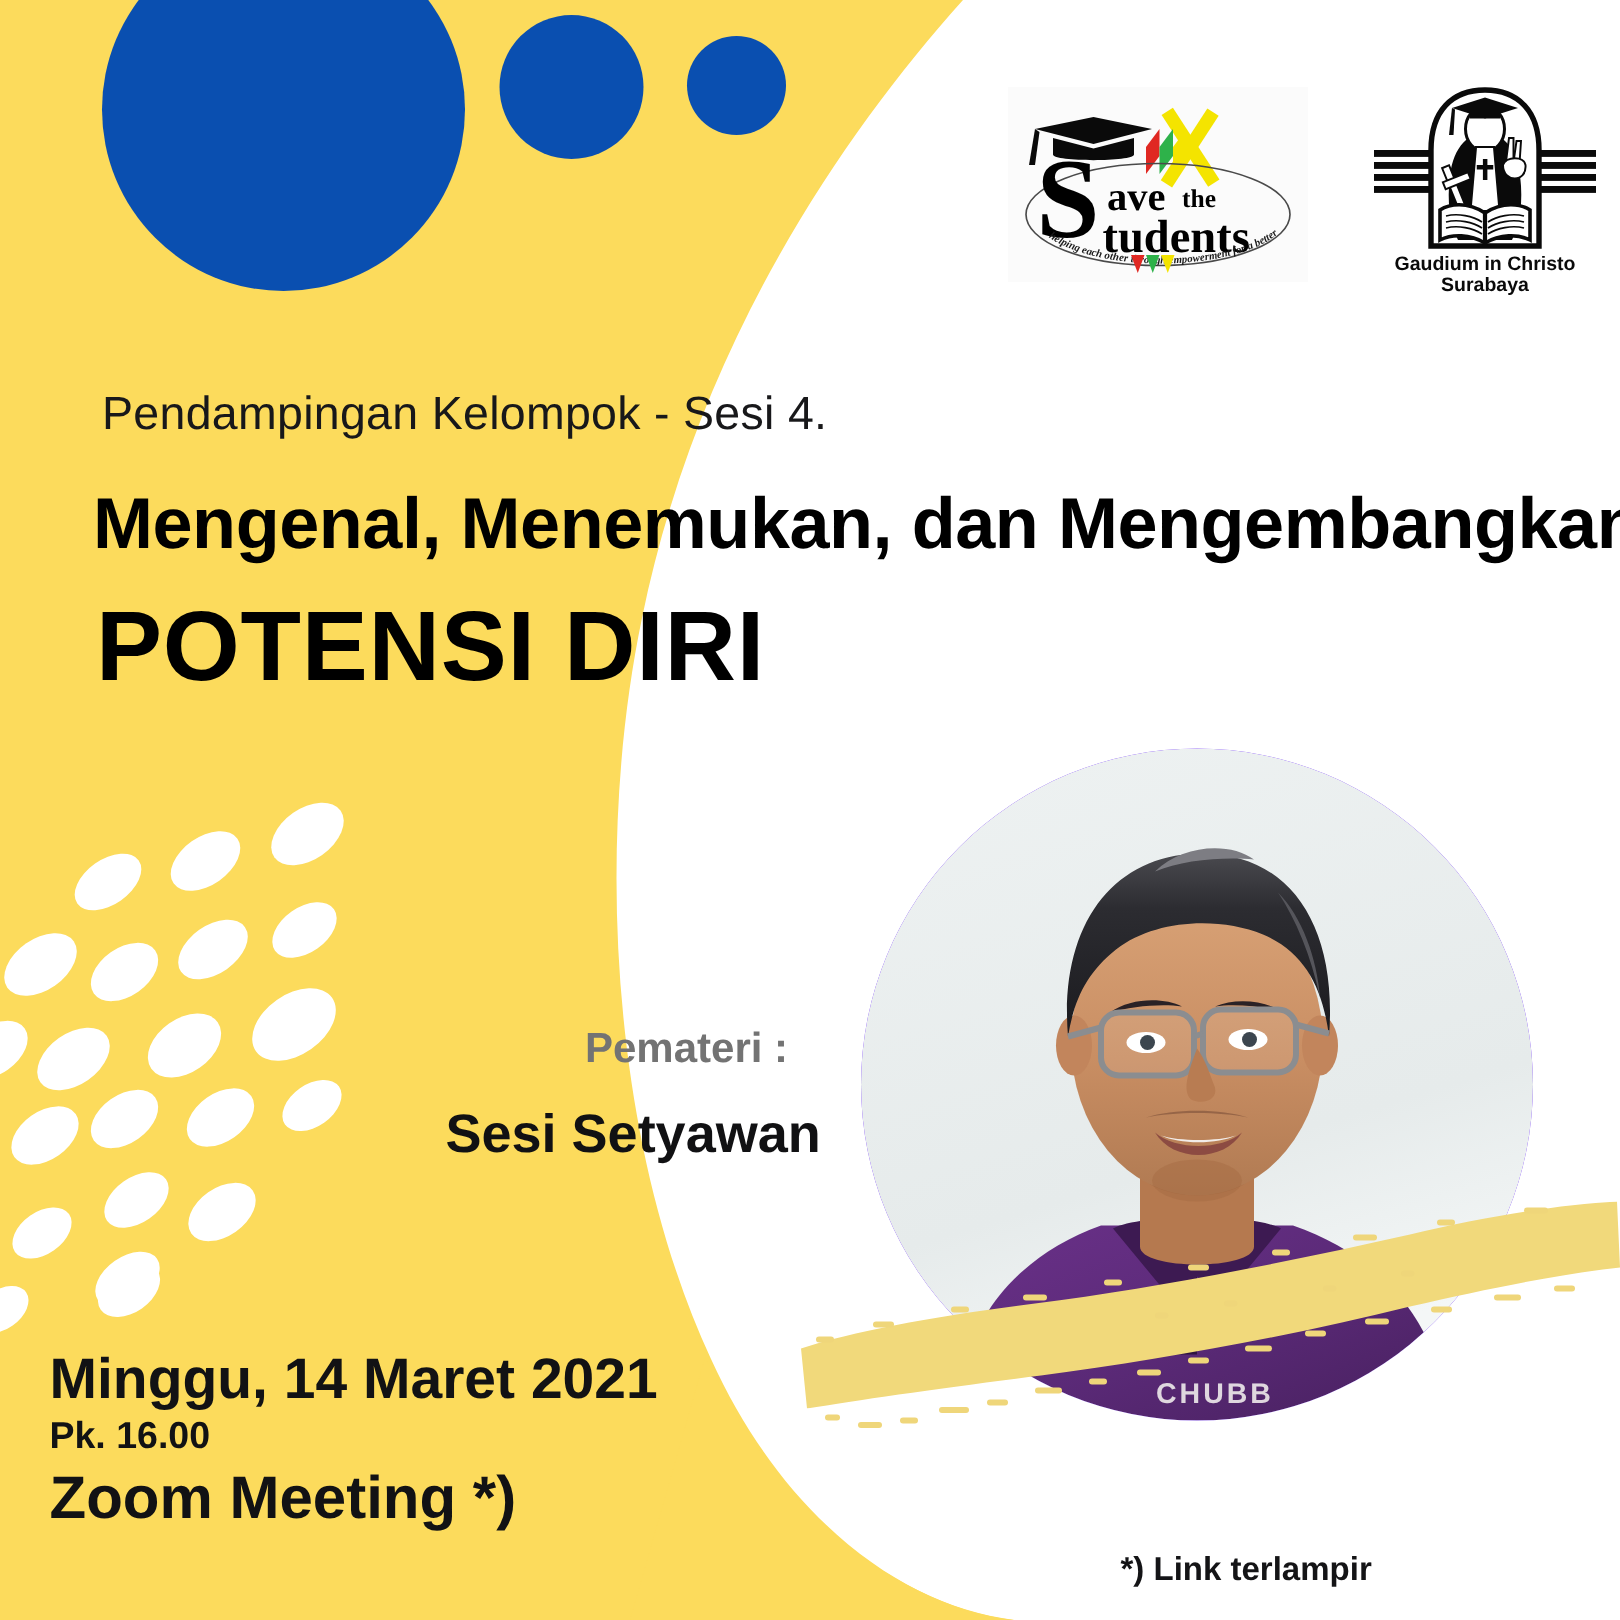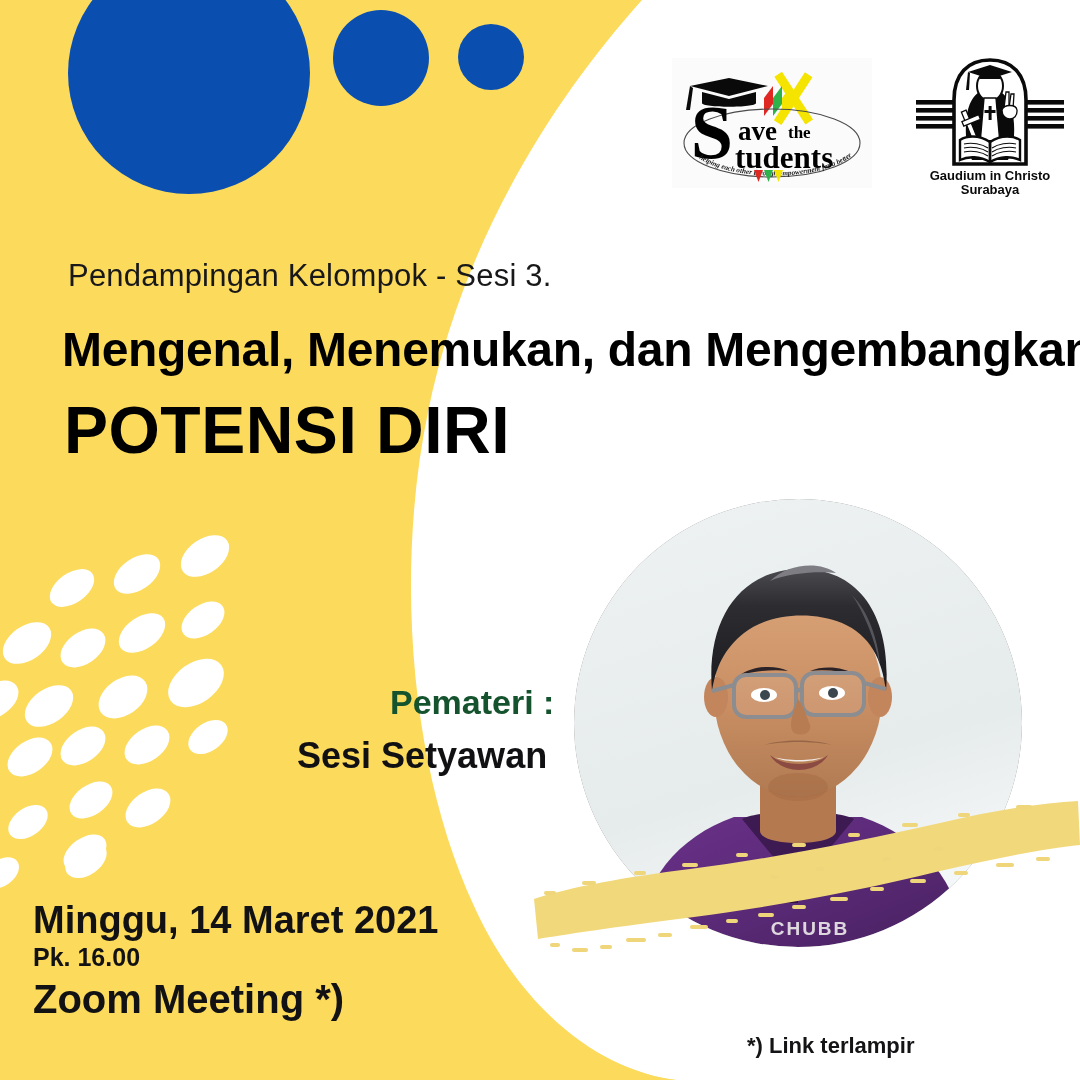--- a/index.html
+++ b/index.html
@@ -38,21 +38,21 @@
   }
   .title-big {
     position:absolute; left:64px; top:392px;
     font-size:66px; font-weight:700; color:#000000;
     letter-spacing:.5px; white-space:nowrap;
   }
 
   
   .speaker-label {
     position:absolute; left:390px; top:683px;
-    font-size:34px; font-weight:700; color:#14532d;
+    font-size:28px; font-weight:700; color:#737373;
     white-space:nowrap;
   }
   .speaker-name {
     position:absolute; left:297px; top:735px;
     font-size:36px; font-weight:700; color:#111113;
     white-space:nowrap;
   }
 
   
   .sched { position:absolute; left:33px; top:898px; }
@@ -70,21 +70,21 @@
   }
   .footnote {
     position:absolute; left:747px; top:1033px;
     font-size:22px; font-weight:700; color:#141416;
     white-space:nowrap;
   }
 
   
   .photo-wrap {
     position:absolute; left:574px; top:499px; width:448px; height:448px;
-    border-radius:50%; overflow:hidden; background:#a3a3a3;
+    border-radius:50%; overflow:hidden; background:#8b5cf6;
   }
   .photo-svg { width:448px; height:448px; display:block; }
 
   
   .brush { position:absolute; left:530px; top:775px; width:550px; height:190px; }
 </style>
 </head>
 <body>
 
 <div id="poster">
@@ -254,21 +254,21 @@
           </g>
           <rect x="82.6" y="92" width="2.8" height="24" fill="#0a0a0a"></rect>
         </g>
 
         <text x="84" y="132" text-anchor="middle" font-family="'Liberation Sans',sans-serif" font-size="13" font-weight="700" fill="#0a0a0a">Gaudium in Christo</text>
         <text x="84" y="146" text-anchor="middle" font-family="'Liberation Sans',sans-serif" font-size="13" font-weight="700" fill="#0a0a0a">Surabaya</text>
       </svg>
     </div>
   </div>
 
-  <div class="subheading">Pendampingan Kelompok - Sesi 3.</div>
+  <div class="subheading">Pendampingan Kelompok - Sesi 4.</div>
   <div class="title-line">Mengenal, Menemukan, dan Mengembangkan</div>
   <div class="title-big">POTENSI DIRI</div>
 
   <div class="photo-wrap">
     <svg class="photo-svg" viewBox="0 0 448 448">
       <defs>
         <clipPath id="photoClip">
             <circle cx="224" cy="224" r="224"></circle>
           </clipPath>
         <linearGradient id="skin" x1="0" y1="0" x2="0" y2="1">

